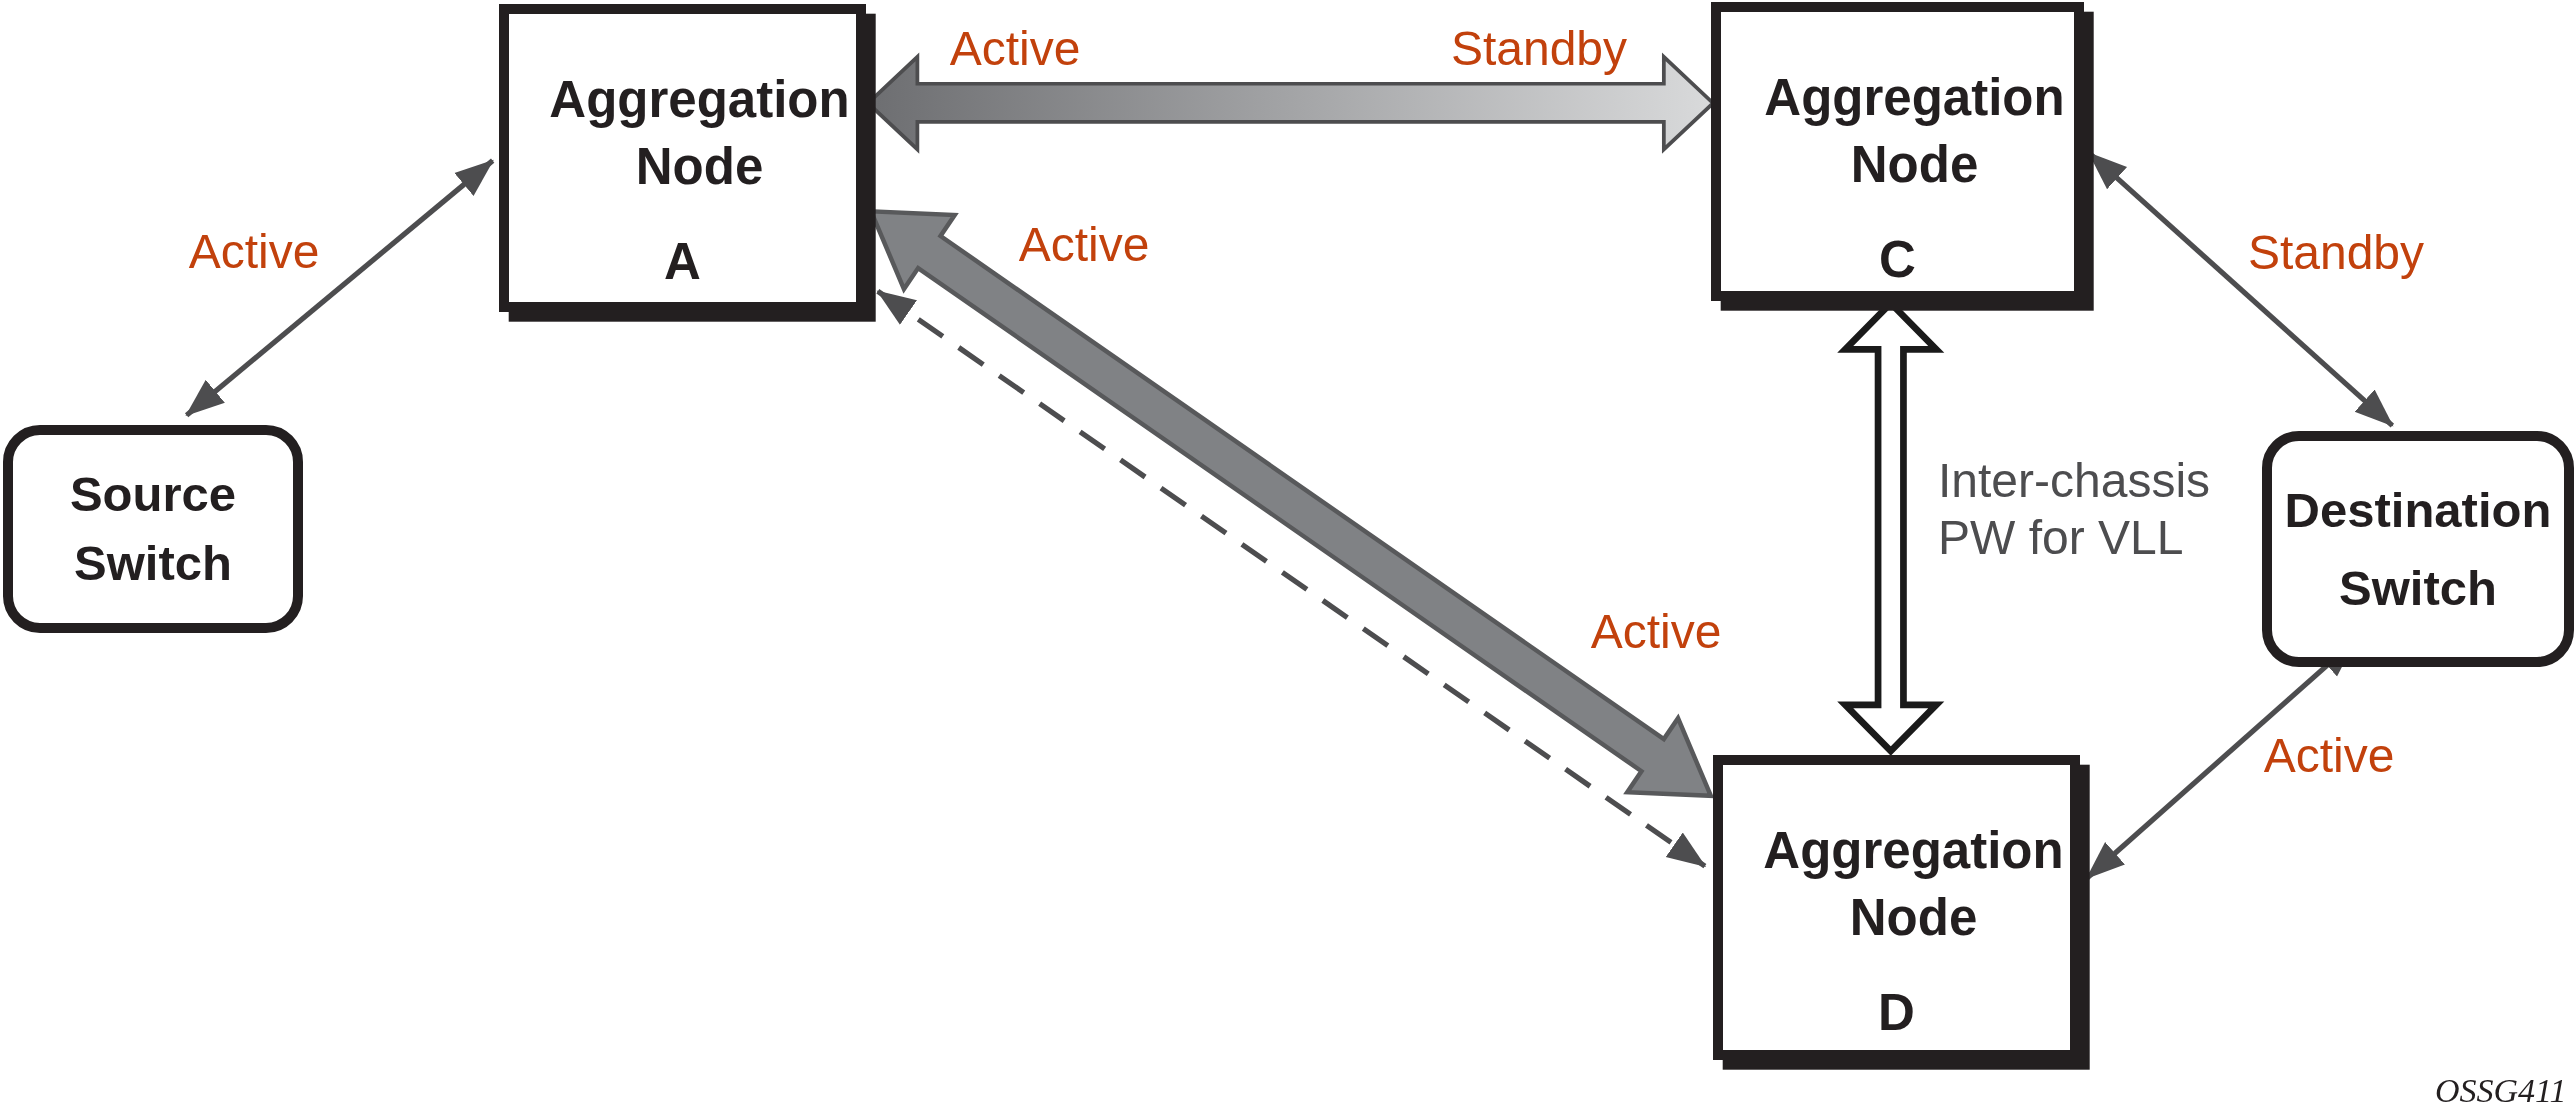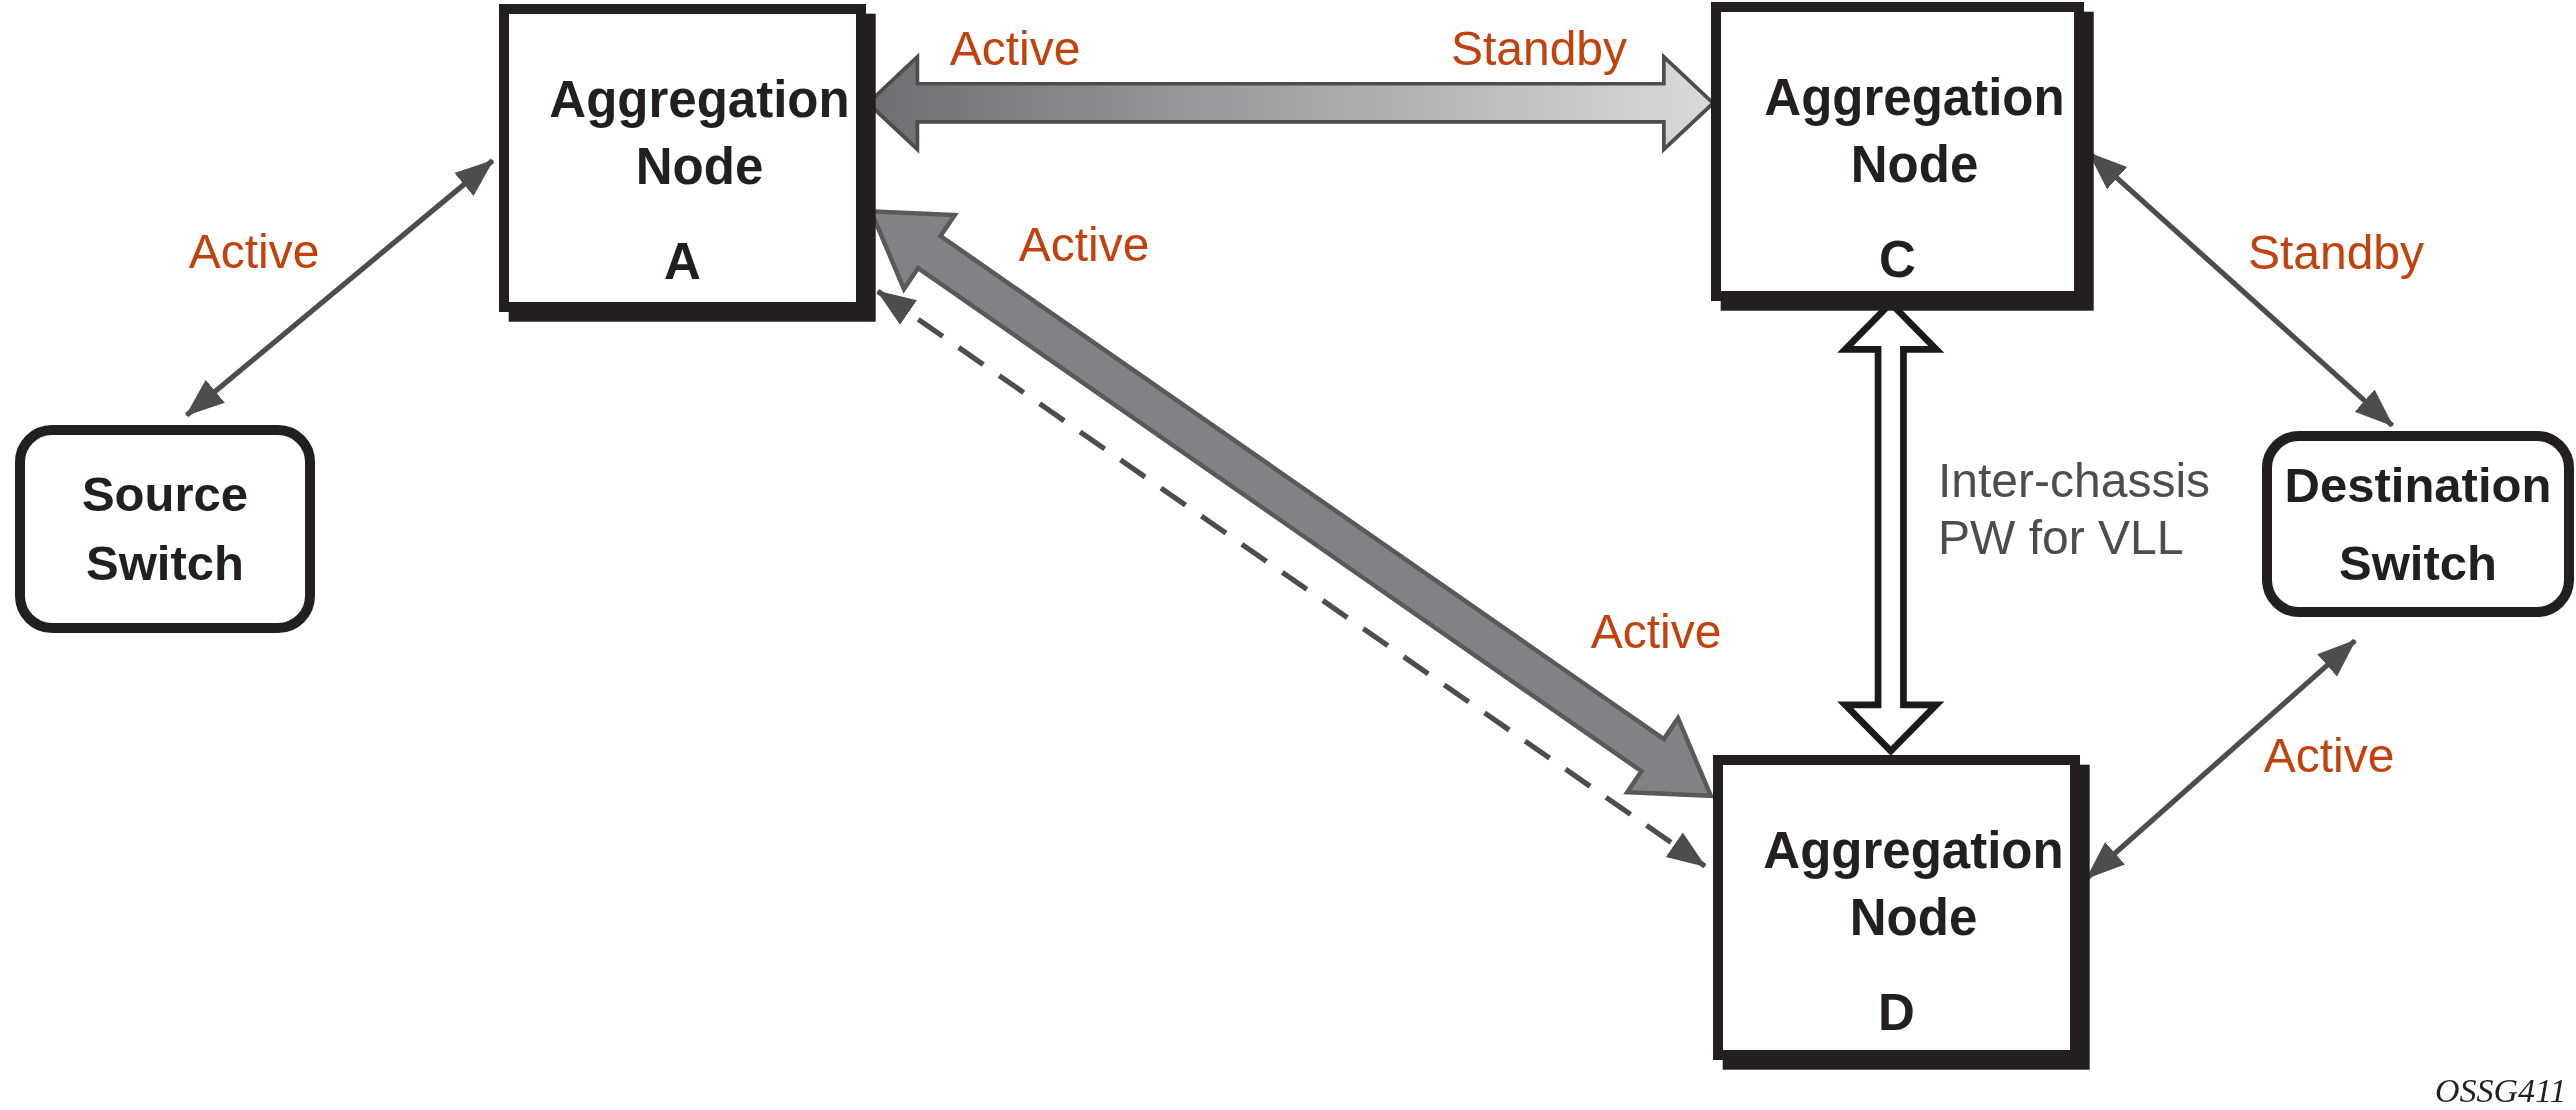--- a/index.html
+++ b/index.html
@@ -86,26 +86,26 @@
   </div>
 
   <div class="node-box" style="left:1713px; top:755px; width:367px; height:305px;">
     <div class="node-title">
       <div>Aggregation</div>
       <div>Node</div>
     </div>
     <div class="node-letter">D</div>
   </div>
 
-  <div class="switch-box" style="left:15px; top:425px; width:300px; height:208px;">
+  <div class="switch-box" style="left:3px; top:425px; width:300px; height:208px;">
     <div>Source</div>
     <div>Switch</div>
   </div>
 
-  <div class="switch-box" style="left:2262px; top:431px; width:312px; height:186px;gap:9px;">
+  <div class="switch-box" style="left:2262px; top:431px; width:312px; height:236px;gap:9px;">
     <div>Destination</div>
     <div>Switch</div>
   </div>
 
   <div class="link-label" style="left:254px; top:251px;">Active</div>
 
   <div class="link-label" style="left:1015px; top:48px;">Active</div>
 
   <div class="link-label" style="left:1539px; top:48px;">Standby</div>
 

